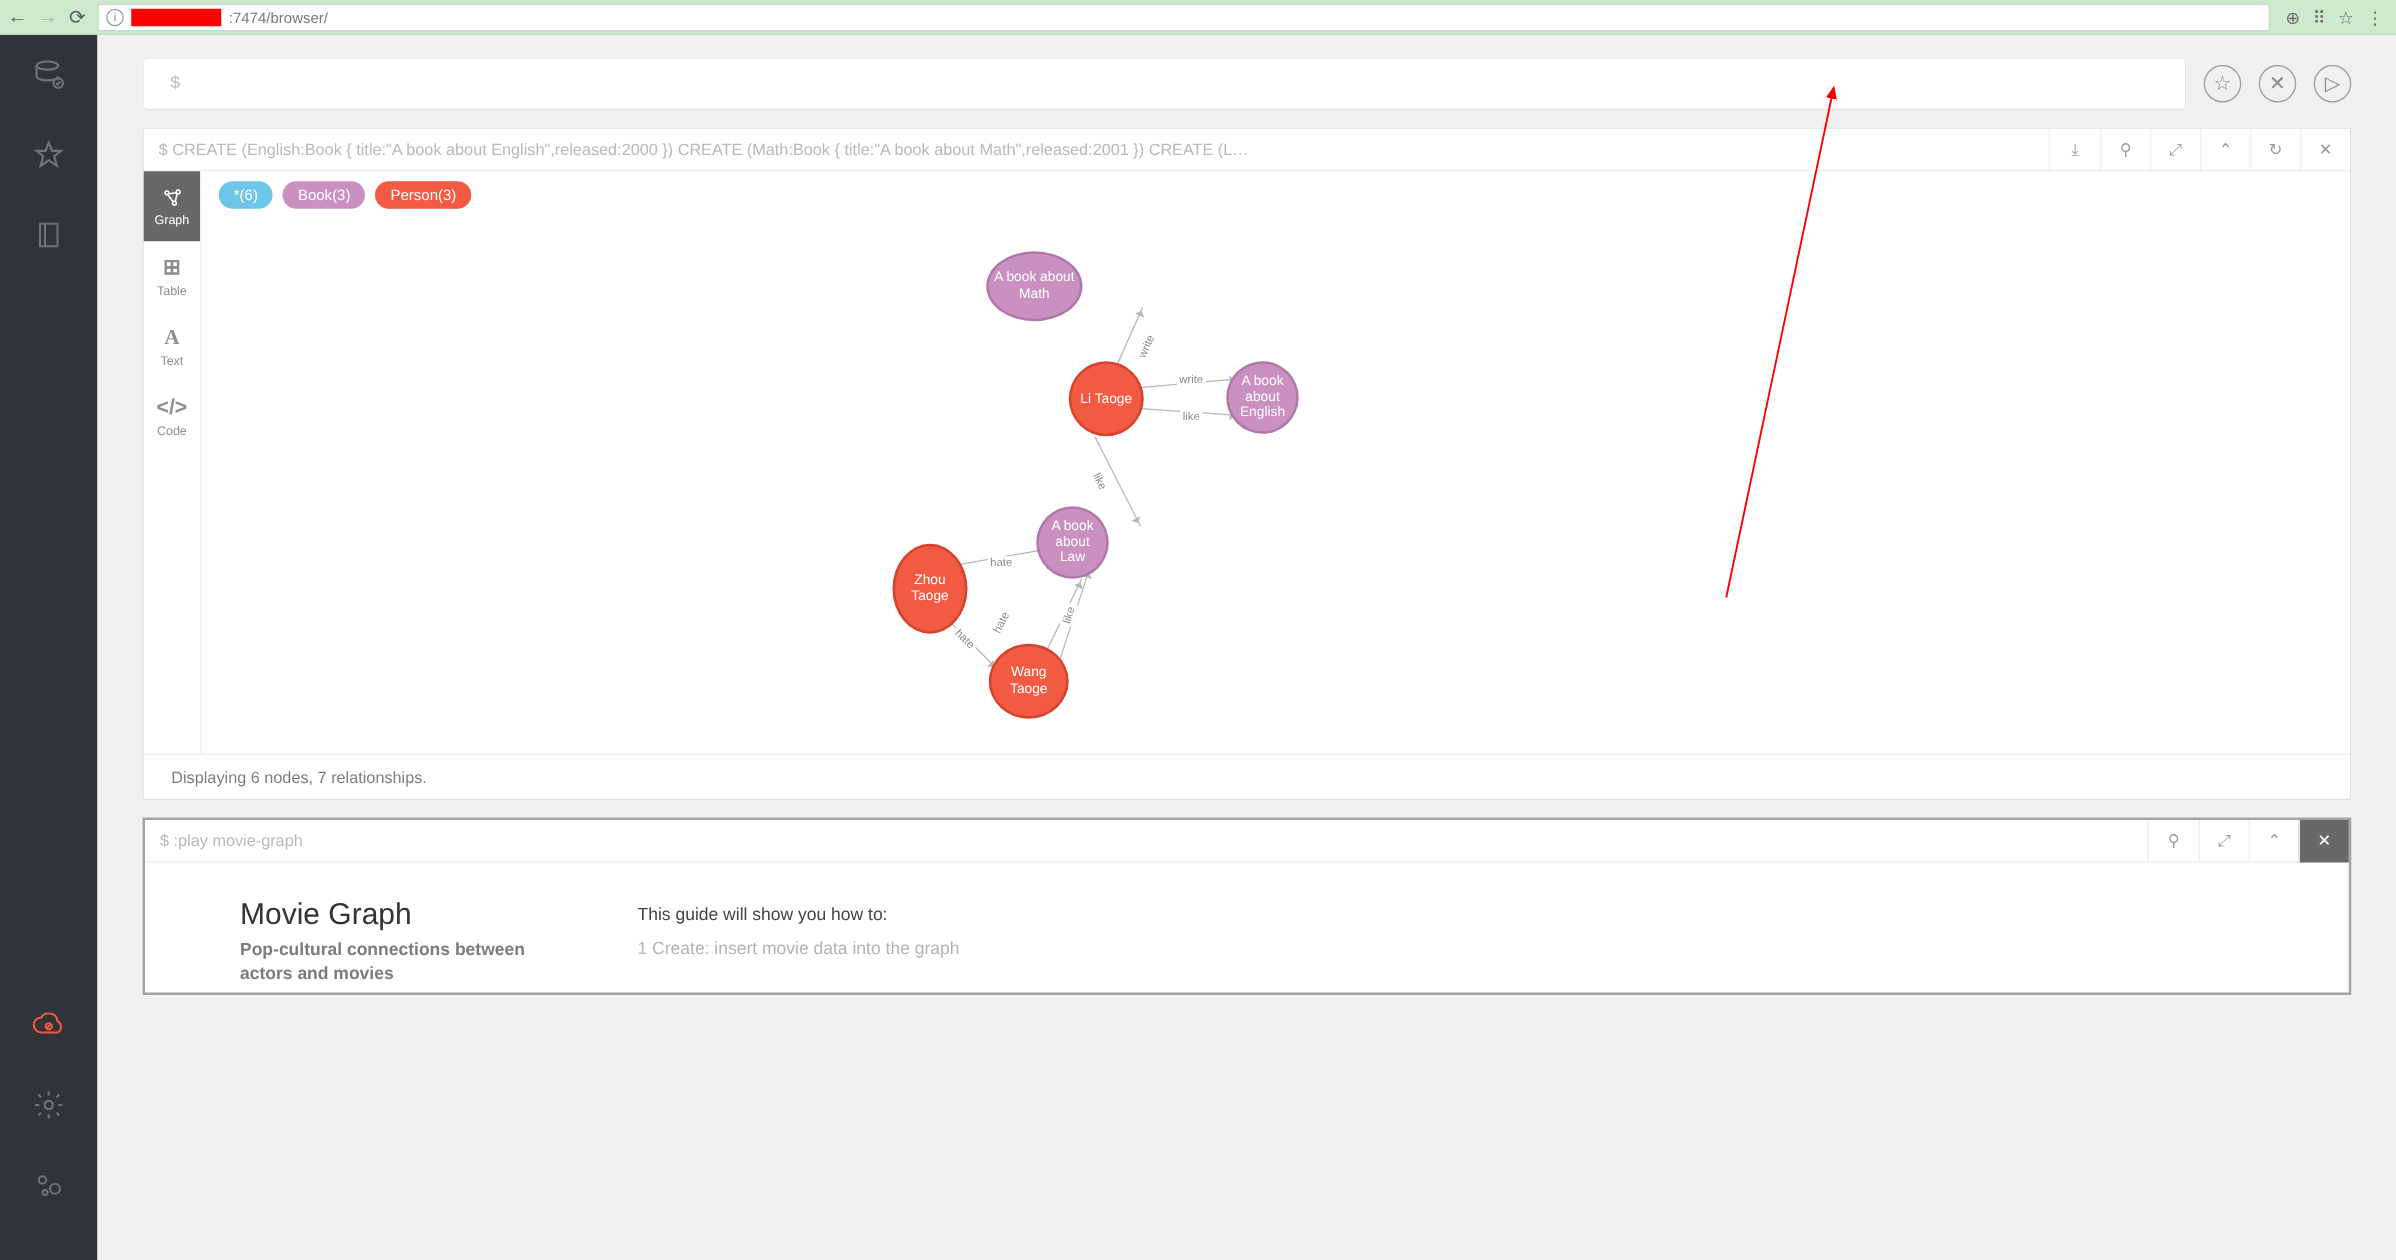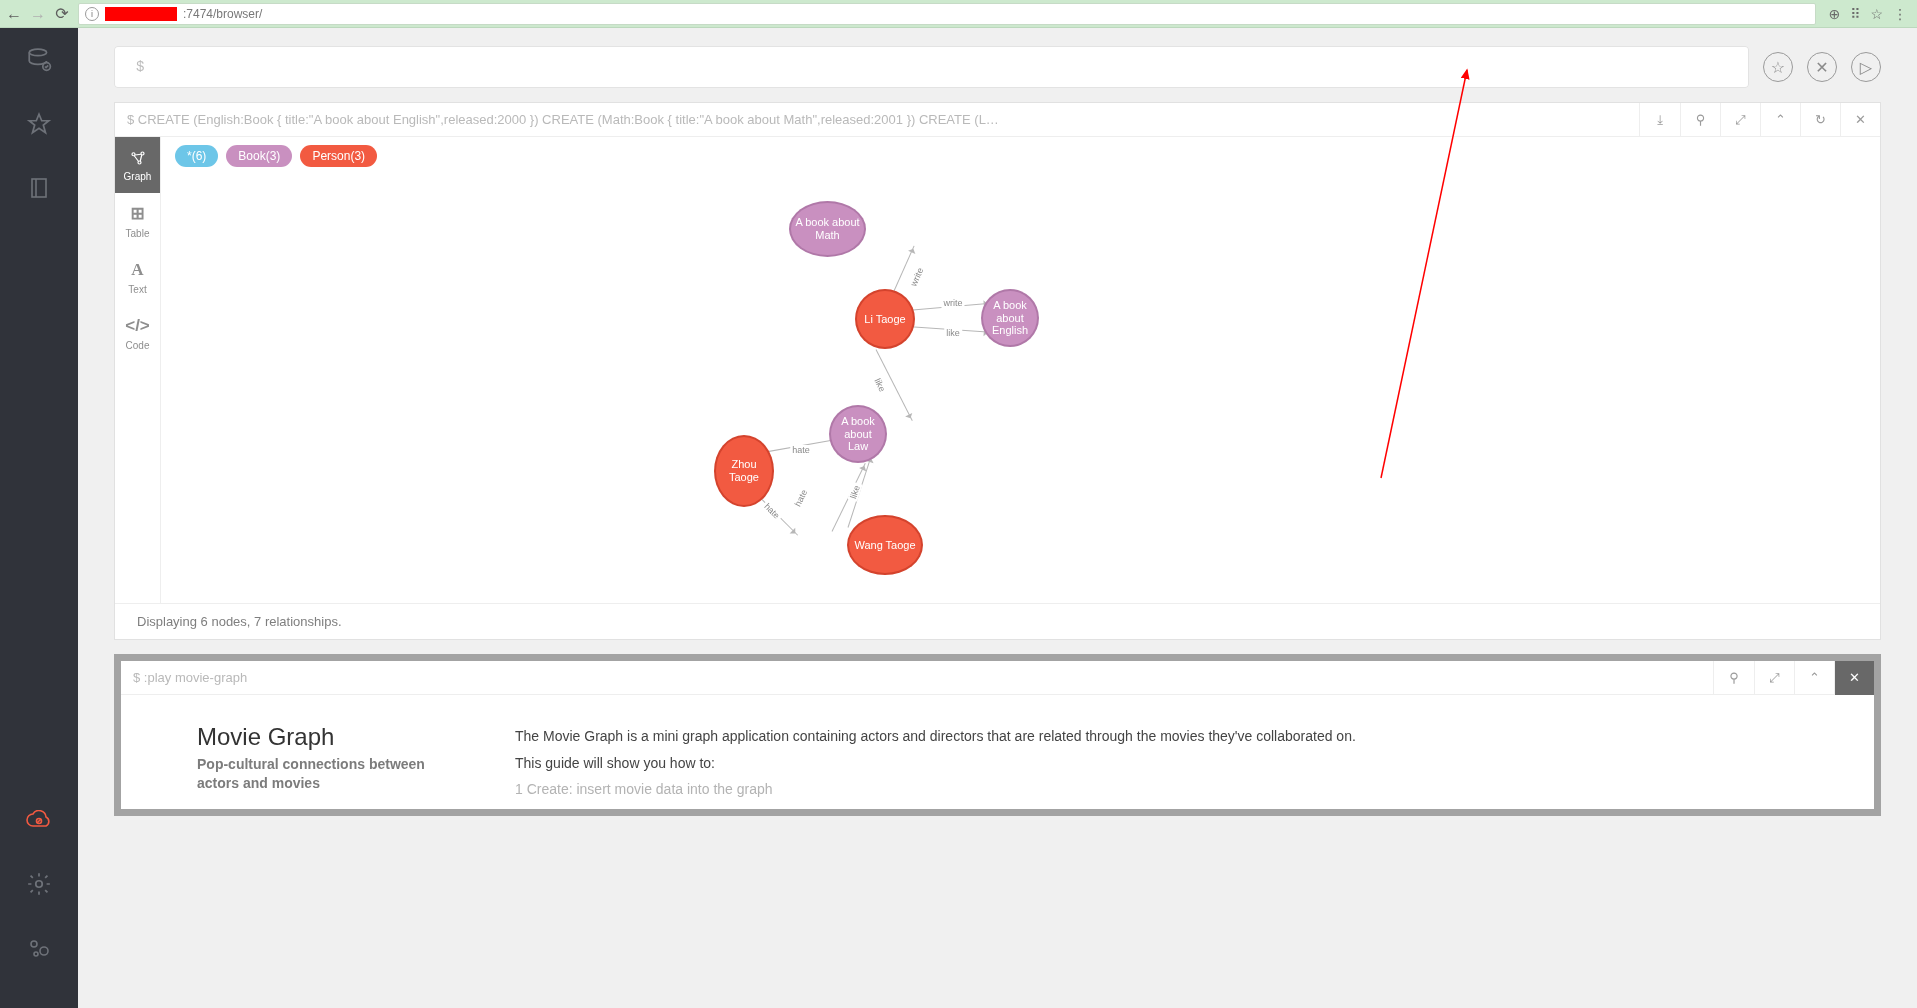--- a/index.html
+++ b/index.html
@@ -55,21 +55,21 @@
 .node { position:absolute; border-radius:50%; display:flex; align-items:center; justify-content:center; text-align:center; color:#fff; font-size:11px; line-height:1.15; padding:4px; }
 .n-book { background:#c990c0; box-shadow:0 0 0 2px #b078a8; }
 .n-pers { background:#f25a41; box-shadow:0 0 0 2px #d4432d; }
 .edge { position:absolute; height:1px; background:#b7b7b7; transform-origin:0 50%; }
 .edge::after { content:""; position:absolute; right:-1px; top:-3px; border:4px solid transparent; border-left-color:#b7b7b7; }
 .elabel { position:absolute; font-size:9px; color:#8a8a8a; background:#fff; padding:0 2px; transform:translate(-50%,-50%); }
 
 .status { border-top:1px solid #eee; padding:10px 22px; font-size:13px; color:#7e7e7e; }
 
 
-.frame2 { margin:0 36px; background:#fff; border:7px solid #a3a3a3; }
+.frame2 { margin:0 36px; background:#fff; border:2px solid #a3a3a3; }
 .f2body { padding:28px 76px 6px 76px; display:flex; gap:52px; }
 .f2left { width:266px; }
 .f2left h2 { font-size:24px; font-weight:500; color:#333; margin-bottom:4px; }
 .f2left p { font-size:14px; color:#7c7c7c; line-height:1.35;font-weight:bold; }
 .f2right { flex:1; font-size:14px; color:#444; line-height:1.9; }
 
 
 .arrow { position:absolute; pointer-events:none; }
 </style>
 </head>
@@ -216,21 +216,21 @@
             <div class="edge" style="left:671px; top:394px; width:76px; transform:rotate(-64deg)"></div>
             <div class="elabel" style="left:640px; top:361px; transform:translate(-50%,-50%) rotate(-64deg)">hate</div>
             <div class="edge" style="left:687px; top:390px; width:76px; transform:rotate(-72deg)"></div>
             <div class="elabel" style="left:694px; top:355px; transform:translate(-50%,-50%) rotate(-72deg)">like</div>
 
             <div class="node n-book" style="left:630px; top:66px; width:73px; height:52px">A book about Math</div>
             <div class="node n-book" style="left:822px; top:154px; width:54px; height:54px">A book about English</div>
             <div class="node n-book" style="left:670px; top:270px; width:54px; height:54px">A book about Law</div>
             <div class="node n-pers" style="left:696px; top:154px; width:56px; height:56px">Li Taoge</div>
             <div class="node n-pers" style="left:555px; top:300px; width:56px; height:68px">Zhou Taoge</div>
-            <div class="node n-pers" style="left:688px; top:380px; width:72px; height:56px">Wang Taoge</div>
+            <div class="node n-pers" style="left:632px; top:380px; width:60px; height:56px">Wang Taoge</div>
           </div>
         </div>
       </div>
       <div class="status">Displaying 6 nodes, 7 relationships.</div>
     </div>
 
     <div class="frame2">
       <div class="frame-hd">
         <div class="qtxt"><span>$ </span><span>:play movie-graph</span></div>
         <div class="fbtns">
@@ -239,21 +239,20 @@
           <div class="fbtn">⌃</div>
           <div class="fbtn dark">✕</div>
         </div>
       </div>
       <div class="f2body">
         <div class="f2left">
           <h2>Movie Graph</h2>
           <p>Pop-cultural connections between actors and movies</p>
         </div>
         <div class="f2right">
-          <div>The Movie Graph is a mini graph application containing actors and directors that are related through the movies they've collaborated on.</div>
           <div>This guide will show you how to:</div>
           <div style="color:#b3b3b3">1  Create: insert movie data into the graph</div>
         </div>
       </div>
     </div>
 
     <svg class="arrow" style="left:1285px; top:36px;" width="112" height="420">
       <defs>
           <marker id="ah" markerWidth="8" markerHeight="8" refX="6" refY="3" orient="auto">
             <path d="M0,0 L7,3 L0,6 z" fill="#ff0000"></path>

